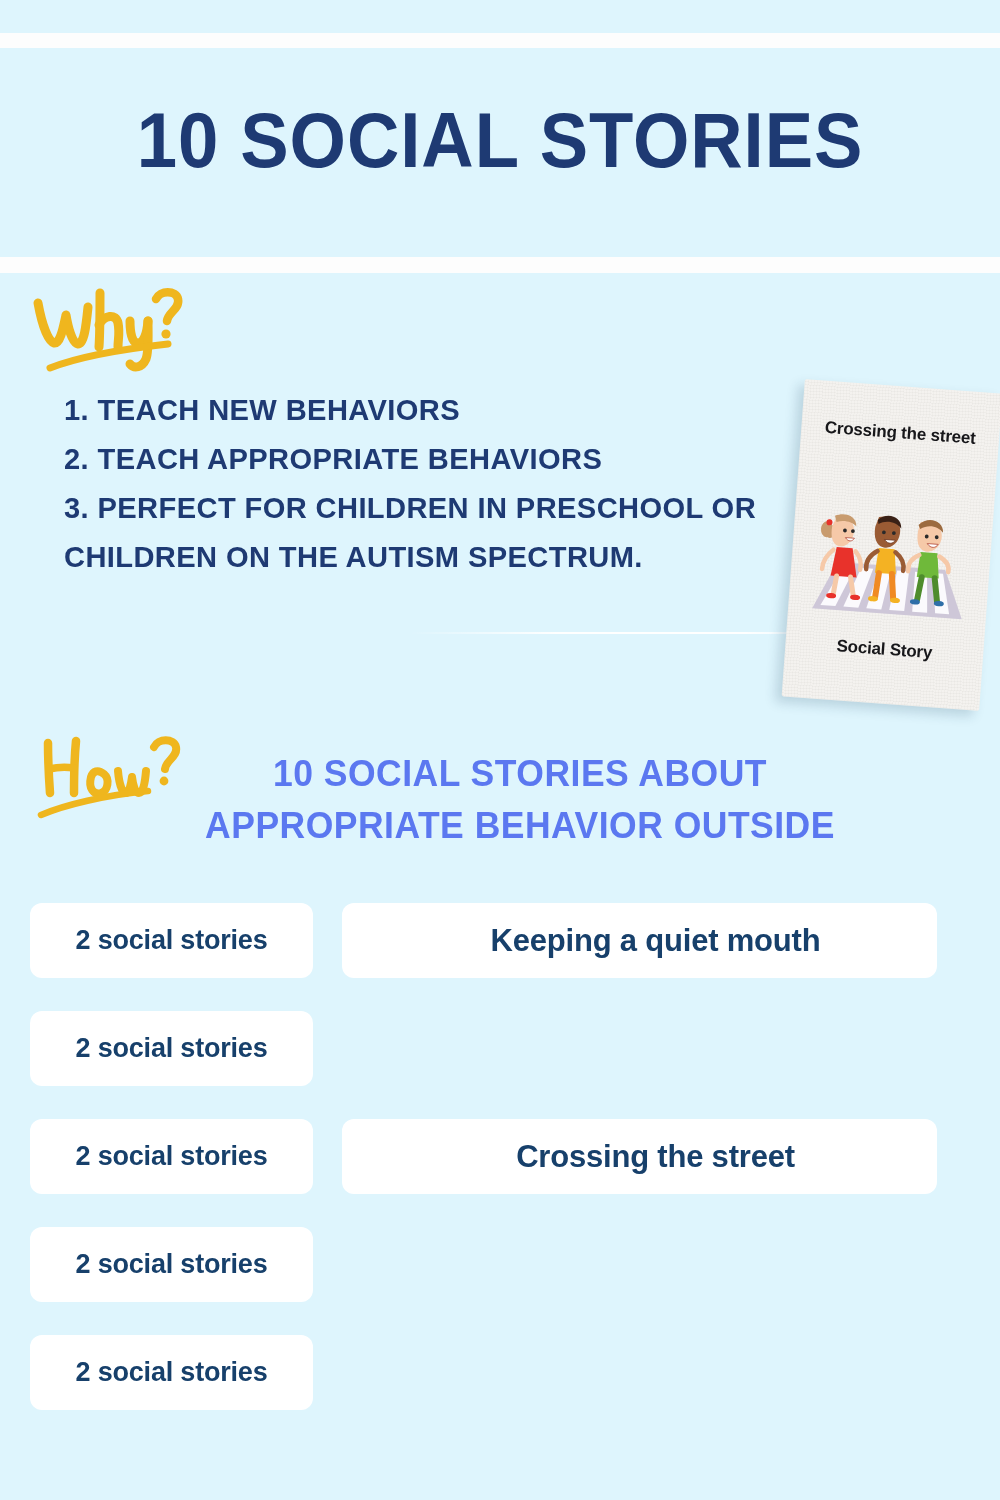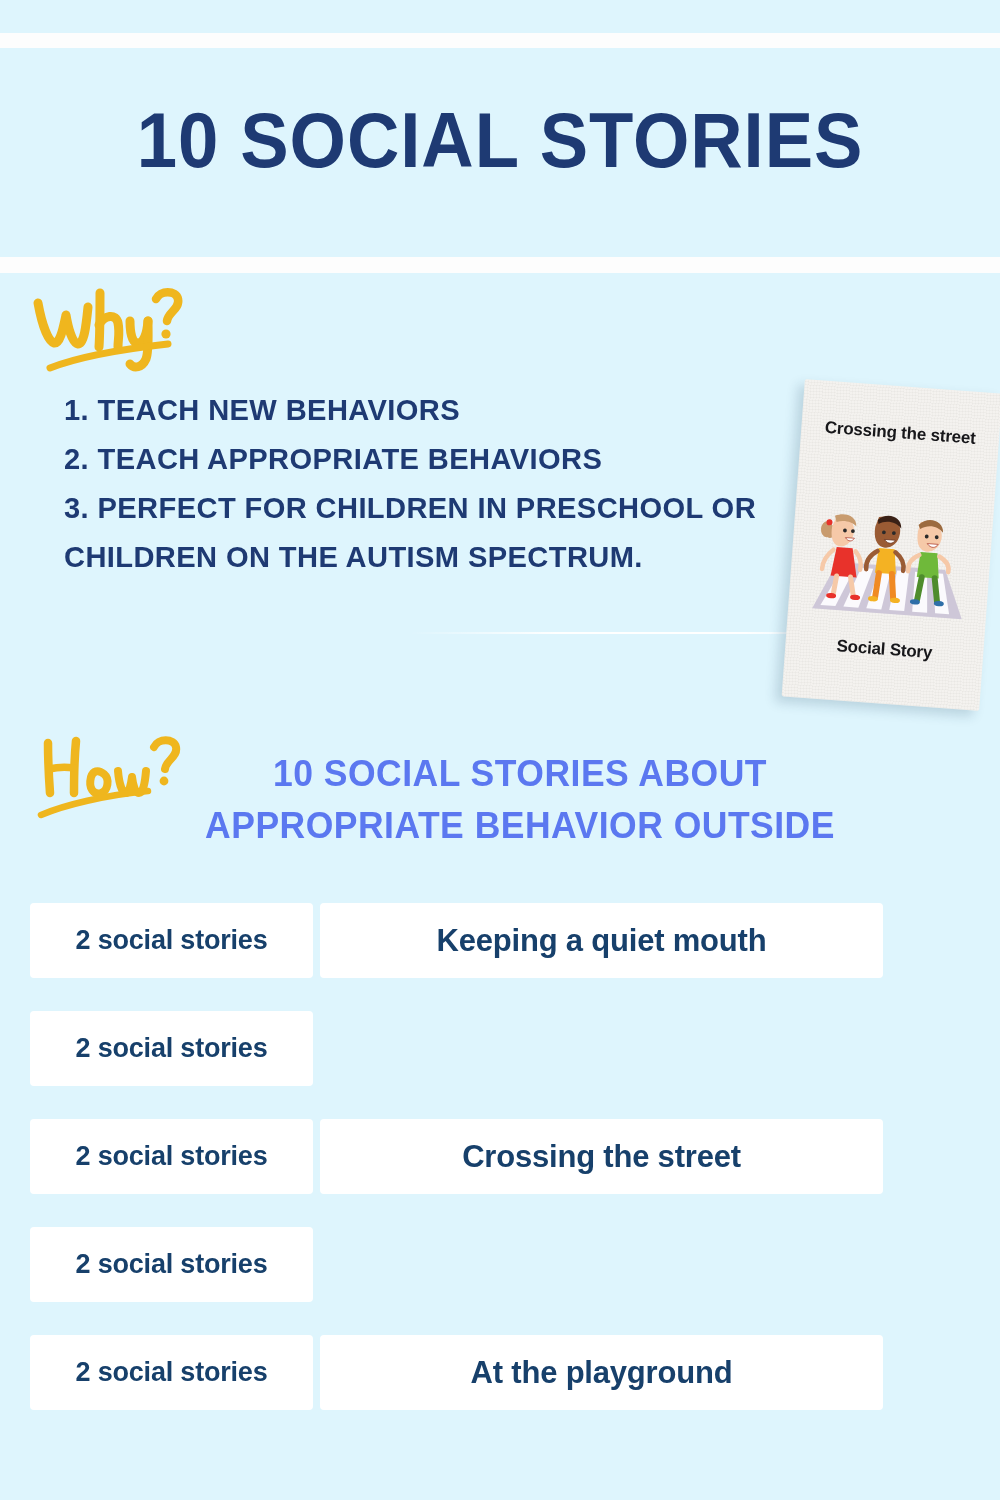--- a/index.html
+++ b/index.html
@@ -81,26 +81,26 @@
     position:absolute;left:110px;top:748px;width:820px;
     text-align:center;color:#5B78F0;font-weight:bold;
     font-size:37px;line-height:52px;letter-spacing:0.5px;
     transform:scaleX(0.96);transform-origin:center top;
   }
 
   
   .rows{position:absolute;left:0;top:903px;width:1000px;}
   .row{position:relative;height:108px;}
   .cell{
-    position:absolute;top:0;height:75px;background:#FFFFFF;border-radius:4px;
+    position:absolute;top:0;height:75px;background:#FFFFFF;border-radius:12px;
     display:flex;align-items:center;justify-content:center;
     color:#17406B;font-weight:bold;
   }
   .cell-left{left:30px;width:283px;font-size:27px;letter-spacing:-0.2px;}
-  .cell-right{left:320px;width:563px;font-size:31px;letter-spacing:-0.2px;}
+  .cell-right{left:342px;width:563px;font-size:31px;letter-spacing:-0.2px;padding-left:32px;}
 </style>
 </head>
 <body>
 
 <div class="page">
 
   <div class="band-top"></div>
   <div class="band-white-1"></div>
   <div class="band-header"></div>
   <div class="band-white-2"></div>
@@ -241,18 +241,17 @@
       <div class="cell cell-left">2 social stories</div>
       <div class="cell cell-right">Crossing the street</div>
     </div>
 
     <div class="row">
       <div class="cell cell-left">2 social stories</div>
     </div>
 
     <div class="row">
       <div class="cell cell-left">2 social stories</div>
-      <div class="cell cell-right">At the playground</div>
     </div>
 
   </div>
 
 </div>
 
 </body></html>

